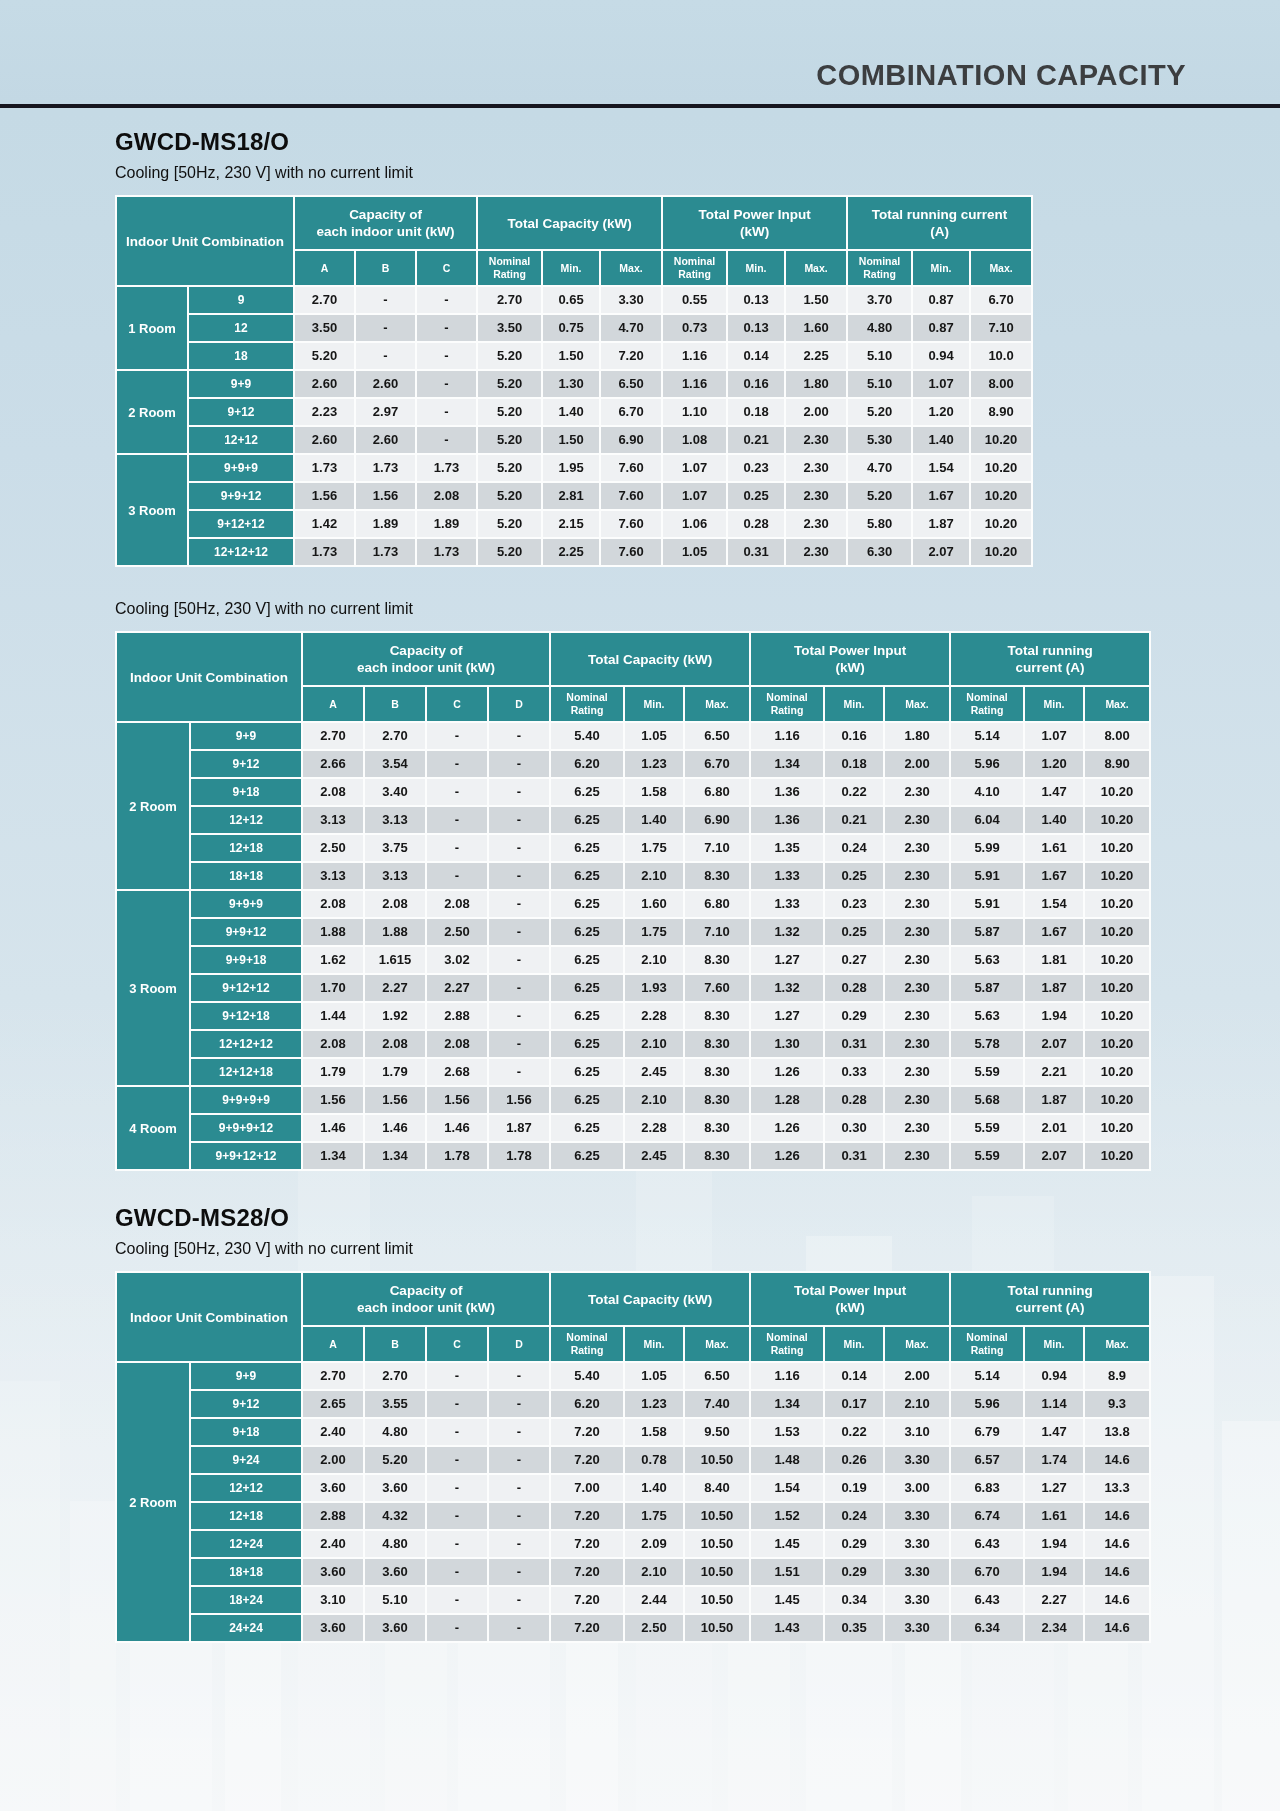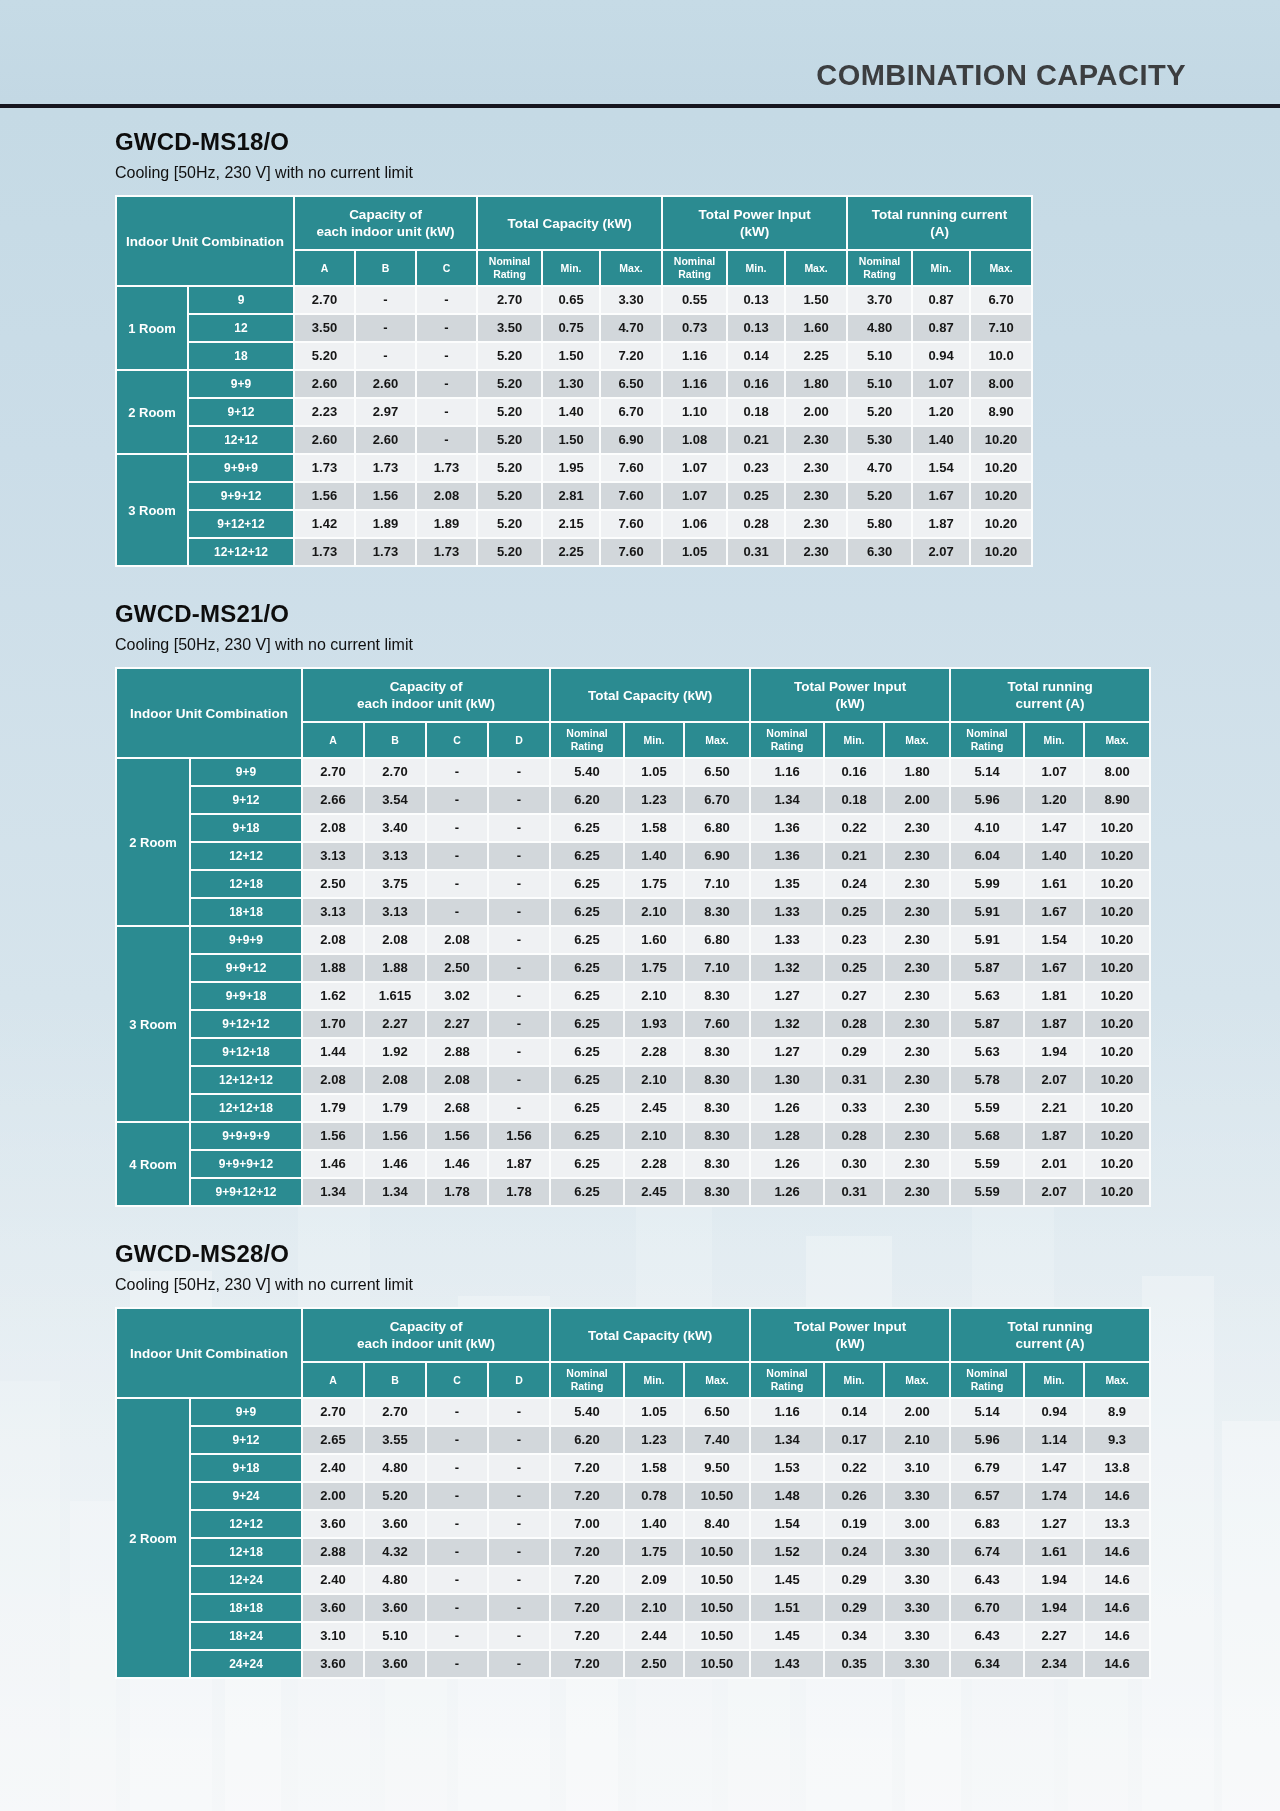--- a/index.html
+++ b/index.html
@@ -299,21 +299,20 @@
               <td class="val">0.31</td>
               <td class="val">2.30</td>
               <td class="val">6.30</td>
               <td class="val">2.07</td>
               <td class="val">10.20</td>
             </tr>
           </tbody>
         </table>
       </section>
       <section class="section">
-        <h2 class="model">GWCD-MS21/O</h2>
         <p class="subtitle">Cooling [50Hz, 230 V] with no current limit</p>
         <table class="spec-table cols4">
           <colgroup>
             <col style="width: 74px;">
             <col style="width: 112px;">
             <col style="width: 62px;">
             <col style="width: 62px;">
             <col style="width: 62px;">
             <col style="width: 62px;">
             <col style="width: 74px;">

